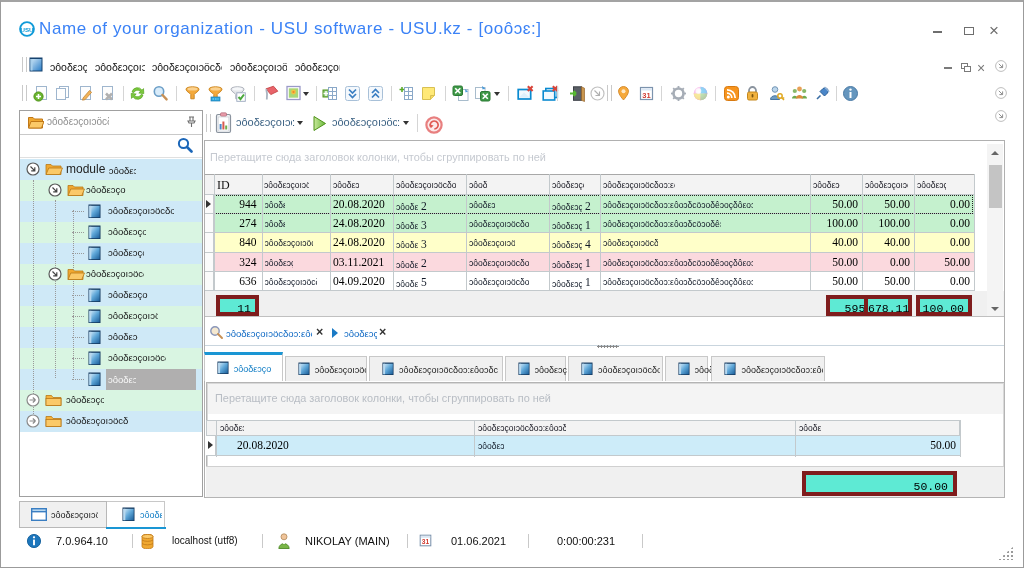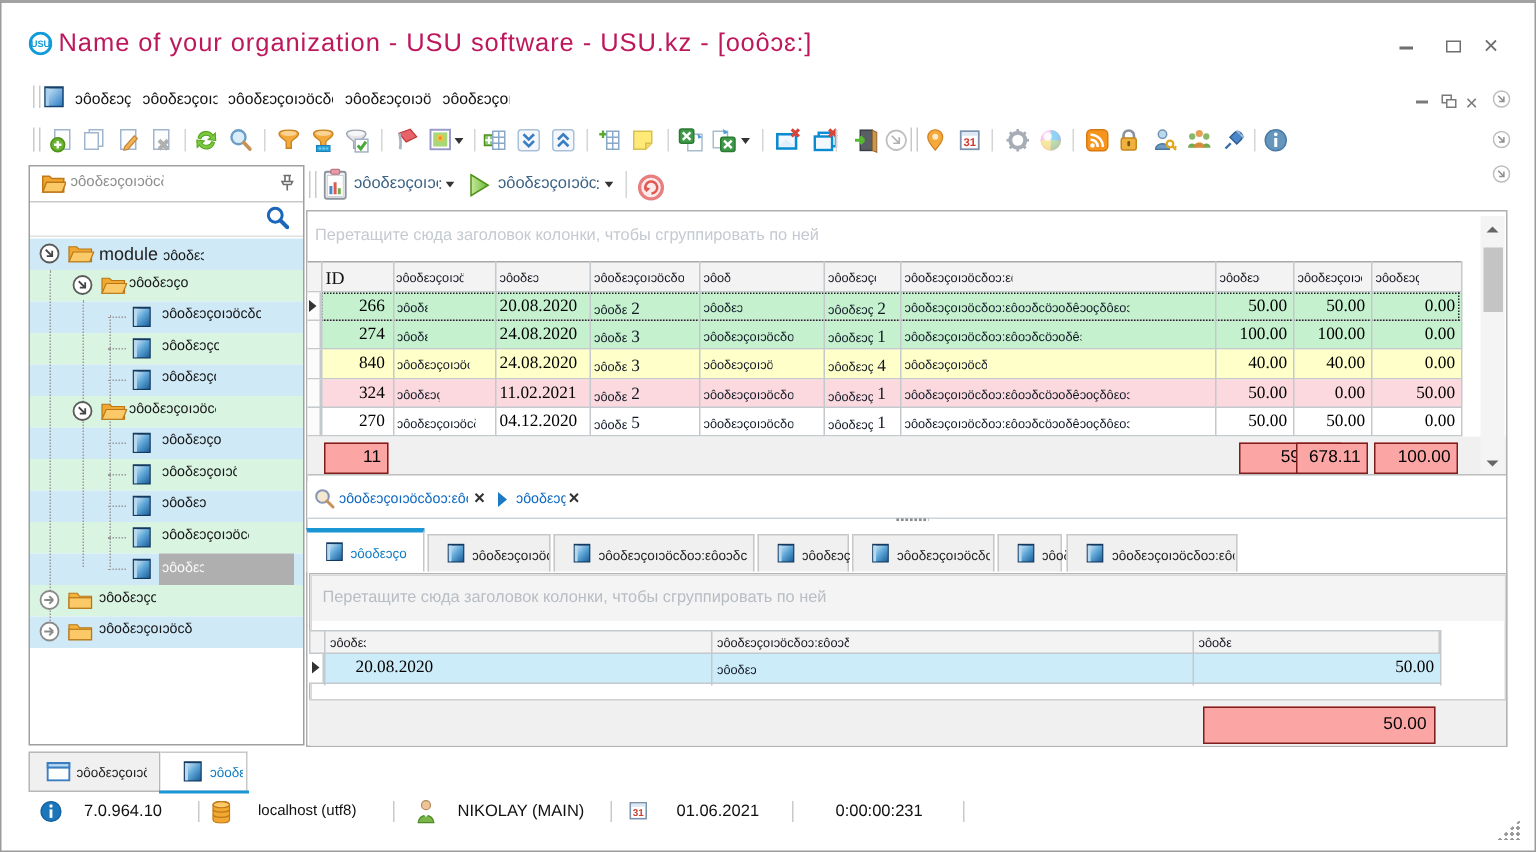--- a/index.html
+++ b/index.html
@@ -5,30 +5,30 @@
 .abs{position:absolute}
 .bt{display:inline-block;overflow:hidden;white-space:nowrap;vertical-align:middle;line-height:1.25}
 .serif{font-family:"Liberation Serif",serif}
 svg{display:block}
 .sep{position:absolute;width:1px;background:#d5d5d5}
 .grip{position:absolute;width:5px;border-left:1px solid #c9c9c9;border-right:1px solid #c9c9c9}
 .vline{position:absolute;width:1px;background:#c3c9cc}
 .hcell{position:absolute;font-size:8.5px;color:#15151f;overflow:hidden;white-space:nowrap}
 .cellb{position:absolute;font-size:8.5px;color:#101826;overflow:hidden;white-space:nowrap}
 .num{position:absolute;font-family:"Liberation Serif",serif;font-size:11.5px;color:#000;text-align:right}
-.fbox{position:absolute;background:#fca5a5;border:1px solid #7f1d1d;font-family:Liberation Sans, sans-serif;font-size:11.5px;color:#000;text-align:right}
+.fbox{position:absolute;background:#5eead4;border:4px solid #7f1d1d;font-family:Liberation Mono, monospace;font-size:11.5px;color:#000;text-align:right}
 .dotline{position:absolute;border-top:1px dotted #999}
 .dotvline{position:absolute;border-left:1px dotted #999}
 </style></head><body>
 <div class="abs" style="left:0;top:0;width:1024px;height:568px;border:1px solid #9b9b9b;border-top:2px solid #a3a3a3"></div>
 <svg class="abs" style="left:19px;top:21px" width="16" height="16" viewBox="0 0 16 16">
 <circle cx="8" cy="8" r="6.9" fill="none" stroke="#0f9ad8" stroke-width="1.9"></circle>
 <text x="8" y="10.6" font-size="6.2" font-weight="bold" fill="#0f9ad8" text-anchor="middle" font-family="Liberation Sans">USU</text>
   </svg>
-<div class="abs" style="left:39px;top:19px;font-size:17px;letter-spacing:0.62px;color:#be185d">Name of your organization - USU software - USU.kz - [<span style="letter-spacing:0.5px">ooôɔɛ:</span>]</div>
+<div class="abs" style="left:39px;top:19px;font-size:17px;letter-spacing:0.62px;color:#3b82f6">Name of your organization - USU software - USU.kz - [<span style="letter-spacing:0.5px">ooôɔɛ:</span>]</div>
 <div class="abs" style="left:933px;top:31px;width:9px;height:2px;background:#6e6e6e"></div>
 <div class="abs" style="left:964px;top:27px;width:10px;height:8px;border:1.5px solid #6e6e6e"></div>
 <div class="abs" style="left:989px;top:21px;font-size:17px;color:#6e6e6e">×</div>
 <div class="grip" style="left:22px;top:57px;height:15px"></div>
 <svg class="abs" style="left:29px;top:57px" width="14" height="15" viewBox="0 0 14 15">
 <defs>
       <linearGradient id="bk" x1="0" y1="0" x2="1" y2="1">
         <stop offset="0" stop-color="#cfe7f7"></stop>
         <stop offset="1" stop-color="#2d7fc8"></stop>
       </linearGradient>
@@ -503,21 +503,21 @@
 <div class="abs serif" style="left:217px;top:178px;font-size:12px;color:#111">ID</div>
 <div class="hcell" style="left:264px;top:180px"><span class="bt" style="width:45px;">ɔôoδεɔçoıɔöcδoɔ:εôo</span></div>
 <div class="hcell" style="left:333px;top:180px"><span class="bt" style="width:26px;">ɔôoδεɔçoıɔöc</span></div>
 <div class="hcell" style="left:396px;top:180px"><span class="bt" style="width:60px;">ɔôoδεɔçoıɔöcδoɔ:εôoɔδcöɔ</span></div>
 <div class="hcell" style="left:469px;top:180px"><span class="bt" style="width:18px;">ɔôoδεɔçoıɔ</span></div>
 <div class="hcell" style="left:552px;top:180px"><span class="bt" style="width:32px;">ɔôoδεɔçoıɔöcδo</span></div>
 <div class="hcell" style="left:603px;top:180px"><span class="bt" style="width:72px;">ɔôoδεɔçoıɔöcδoɔ:εôoɔδcöɔoδêɔ</span></div>
 <div class="hcell" style="left:813px;top:180px"><span class="bt" style="width:27px;">ɔôoδεɔçoıɔöcδ</span></div>
 <div class="hcell" style="left:865px;top:180px"><span class="bt" style="width:43px;">ɔôoδεɔçoıɔöcδoɔ:εô</span></div>
 <div class="hcell" style="left:917px;top:180px"><span class="bt" style="width:29px;">ɔôoδεɔçoıɔöcδ</span></div>
-<div class="num" style="left:213.5px;top:198.0px;width:43px">266</div>
+<div class="num" style="left:213.5px;top:198.0px;width:43px">944</div>
 <div class="cellb" style="left:264.5px;top:199.5px"><span class="bt" style="width:20px;">ɔôoδεɔçoıɔ</span></div>
 <div class="num" style="left:333px;top:198.0px;text-align:left">20.08.2020</div>
 <div class="cellb" style="left:396px;top:199.5px"><span class="bt" style="width:22px;">ɔôoδεɔçoıɔö</span><span class="serif" style="font-size:11.5px"> 2</span></div>
 <div class="cellb" style="left:469px;top:199.5px"><span class="bt" style="width:26px;">ɔôoδεɔçoıɔöc</span></div>
 <div class="cellb" style="left:552px;top:199.5px"><span class="bt" style="width:30px;">ɔôoδεɔçoıɔöcδo</span><span class="serif" style="font-size:11.5px"> 2</span></div>
 <div class="cellb" style="left:603px;top:199.5px"><span class="bt" style="width:150px;">ɔôoδεɔçoıɔöcδoɔ:εôoɔδcöɔoδêɔoçδôεoɔcöɔôoδεɔçoıɔöcδoɔ:ε</span></div>
 <div class="num" style="left:810px;top:198.0px;width:48px">50.00</div>
 <div class="num" style="left:862px;top:198.0px;width:48px">50.00</div>
 <div class="num" style="left:914px;top:198.0px;width:56px">0.00</div>
 <div class="num" style="left:213.5px;top:217.2px;width:43px">274</div>
@@ -535,31 +535,31 @@
 <div class="num" style="left:333px;top:236.4px;text-align:left">24.08.2020</div>
 <div class="cellb" style="left:396px;top:237.9px"><span class="bt" style="width:22px;">ɔôoδεɔçoıɔö</span><span class="serif" style="font-size:11.5px"> 3</span></div>
 <div class="cellb" style="left:469px;top:237.9px"><span class="bt" style="width:46px;">ɔôoδεɔçoıɔöcδoɔ:εôo</span></div>
 <div class="cellb" style="left:552px;top:237.9px"><span class="bt" style="width:30px;">ɔôoδεɔçoıɔöcδo</span><span class="serif" style="font-size:11.5px"> 4</span></div>
 <div class="cellb" style="left:603px;top:237.9px"><span class="bt" style="width:55px;">ɔôoδεɔçoıɔöcδoɔ:εôoɔδc</span></div>
 <div class="num" style="left:810px;top:236.4px;width:48px">40.00</div>
 <div class="num" style="left:862px;top:236.4px;width:48px">40.00</div>
 <div class="num" style="left:914px;top:236.4px;width:56px">0.00</div>
 <div class="num" style="left:213.5px;top:255.6px;width:43px">324</div>
 <div class="cellb" style="left:264.5px;top:257.1px"><span class="bt" style="width:28px;">ɔôoδεɔçoıɔöcδ</span></div>
-<div class="num" style="left:333px;top:255.6px;text-align:left">11.02.2021</div>
+<div class="num" style="left:333px;top:255.6px;text-align:left">03.11.2021</div>
 <div class="cellb" style="left:396px;top:257.1px"><span class="bt" style="width:22px;">ɔôoδεɔçoıɔö</span><span class="serif" style="font-size:11.5px"> 2</span></div>
 <div class="cellb" style="left:469px;top:257.1px"><span class="bt" style="width:60px;">ɔôoδεɔçoıɔöcδoɔ:εôoɔδcöɔ</span></div>
 <div class="cellb" style="left:552px;top:257.1px"><span class="bt" style="width:30px;">ɔôoδεɔçoıɔöcδo</span><span class="serif" style="font-size:11.5px"> 1</span></div>
 <div class="cellb" style="left:603px;top:257.1px"><span class="bt" style="width:150px;">ɔôoδεɔçoıɔöcδoɔ:εôoɔδcöɔoδêɔoçδôεoɔcöɔôoδεɔçoıɔöcδoɔ:ε</span></div>
 <div class="num" style="left:810px;top:255.6px;width:48px">50.00</div>
 <div class="num" style="left:862px;top:255.6px;width:48px">0.00</div>
 <div class="num" style="left:914px;top:255.6px;width:56px">50.00</div>
-<div class="num" style="left:213.5px;top:274.8px;width:43px">270</div>
+<div class="num" style="left:213.5px;top:274.8px;width:43px">636</div>
 <div class="cellb" style="left:264.5px;top:276.3px"><span class="bt" style="width:52px;">ɔôoδεɔçoıɔöcδoɔ:εôoɔδ</span></div>
-<div class="num" style="left:333px;top:274.8px;text-align:left">04.12.2020</div>
+<div class="num" style="left:333px;top:274.8px;text-align:left">04.09.2020</div>
 <div class="cellb" style="left:396px;top:276.3px"><span class="bt" style="width:22px;">ɔôoδεɔçoıɔö</span><span class="serif" style="font-size:11.5px"> 5</span></div>
 <div class="cellb" style="left:469px;top:276.3px"><span class="bt" style="width:60px;">ɔôoδεɔçoıɔöcδoɔ:εôoɔδcöɔ</span></div>
 <div class="cellb" style="left:552px;top:276.3px"><span class="bt" style="width:30px;">ɔôoδεɔçoıɔöcδo</span><span class="serif" style="font-size:11.5px"> 1</span></div>
 <div class="cellb" style="left:603px;top:276.3px"><span class="bt" style="width:150px;">ɔôoδεɔçoıɔöcδoɔ:εôoɔδcöɔoδêɔoçδôεoɔcöɔôoδεɔçoıɔöcδoɔ:ε</span></div>
 <div class="num" style="left:810px;top:274.8px;width:48px">50.00</div>
 <div class="num" style="left:862px;top:274.8px;width:48px">50.00</div>
 <div class="num" style="left:914px;top:274.8px;width:56px">0.00</div>
 <div class="abs" style="left:204.5px;top:291.0px;width:799.5px;height:25.5px;background:#f0f0f0;border-bottom:1px solid #c0c0c0"></div>
 <div class="fbox" style="left:216px;top:294.5px;width:43px;height:21px;padding:3px 4px 0 0">11</div>
 <div class="fbox" style="left:826px;top:294.5px;width:68px;height:21px;padding:3px 4px 0 0">595.00</div>

